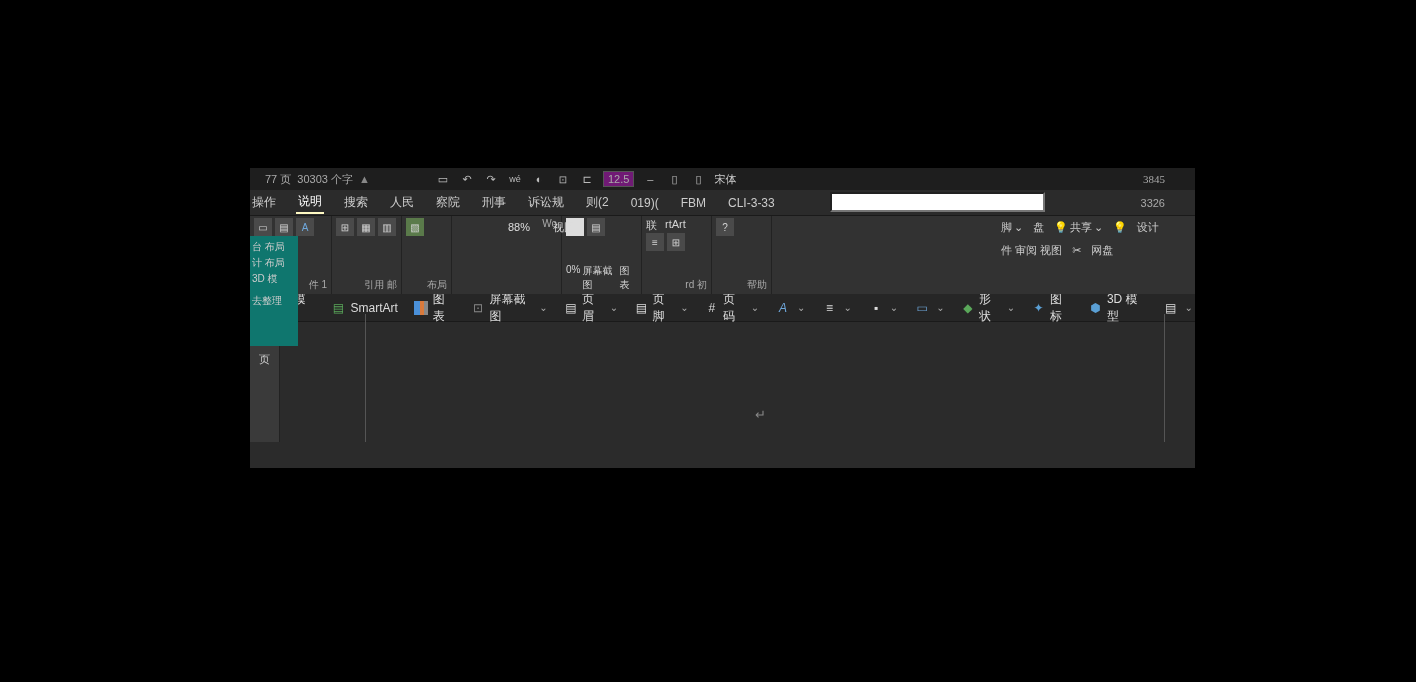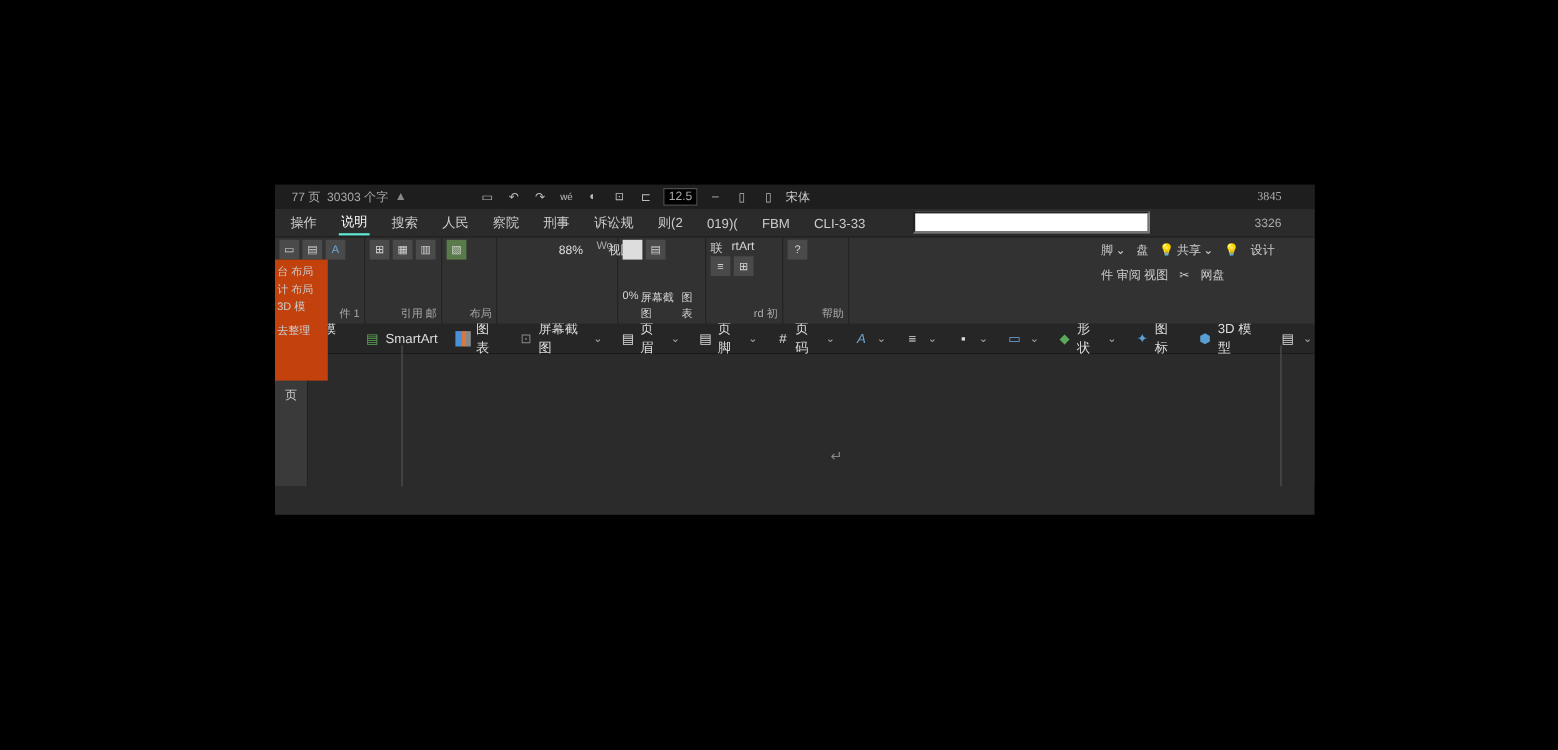--- a/index.html
+++ b/index.html
@@ -54,55 +54,54 @@
 }
 .qat-item {
   width: 16px;
   height: 16px;
   display: flex;
   align-items: center;
   justify-content: center;
   color: #bbb;
 }
 .font-size-box {
-  background: #000000;
+  background: #701a75;
   border: 1px solid #555;
   padding: 0 4px;
   font-size: 11px;
   display: flex;
   align-items: center;
   height: 16px;
 }
 .title-right {
   position: absolute;
   right: 30px;
   display: flex;
   gap: 30px;
   font-size: 11px;
   font-family: Liberation Serif, serif;
 }
 .tab-row {
   height: 26px;
   background: #2b2b2b;
   display: flex;
   align-items: center;
-  padding-left: 12px;
   gap: 18px;
   font-size: 12px;
   border-bottom: 1px solid #1a1a1a;
   position: relative;
 }
 .tab {
   color: #ccc;
   cursor: pointer;
   padding: 2px 2px;
 }
 .tab.active {
   color: #fff;
-  border-bottom: 2px solid #5eead4;
+  border-bottom: 2px solid #fef9c3;
 }
 .search-box {
   position: absolute;
   left: 580px;
   top: 2px;
   width: 215px;
   height: 20px;
   background: #fff;
 }
 .ribbon-body {
@@ -242,21 +241,21 @@
   top: 85px;
   color: #888;
   font-size: 13px;
 }
 .left-side {
   position: absolute;
   left: 250px;
   top: 236px;
   width: 48px;
   height: 110px;
-  background: #c2410c;
+  background: #0f766e;
   display: flex;
   flex-direction: column;
   font-size: 10px;
   color: #ccc;
   padding: 4px 2px;
   gap: 2px;
 }
 .cube-icon {
   color: #5a9fd4;
 }

